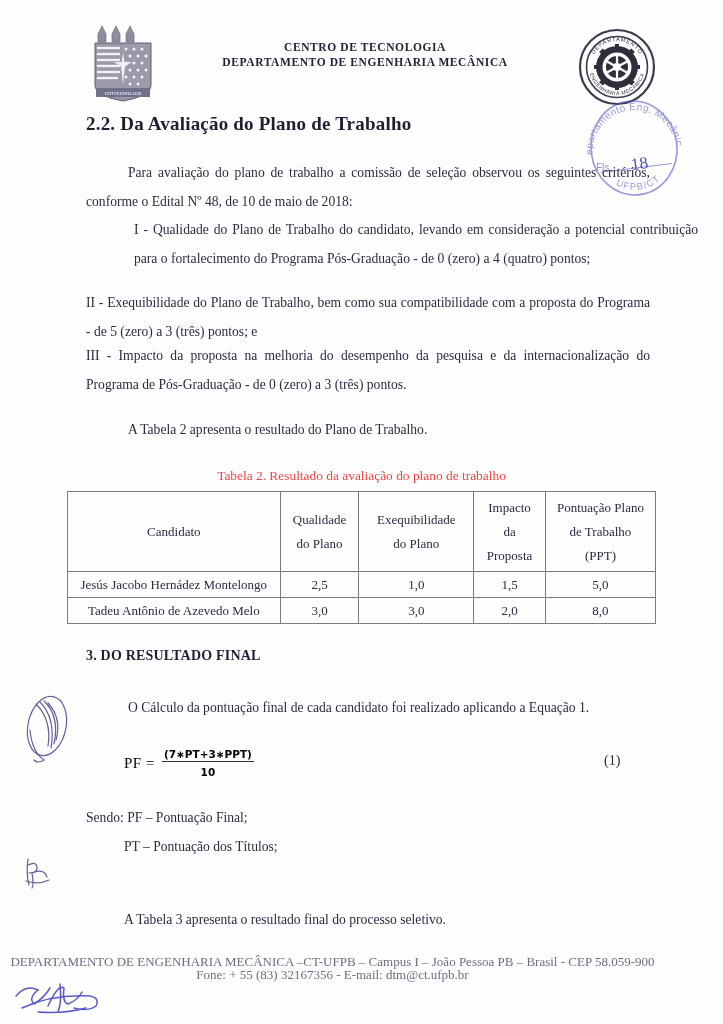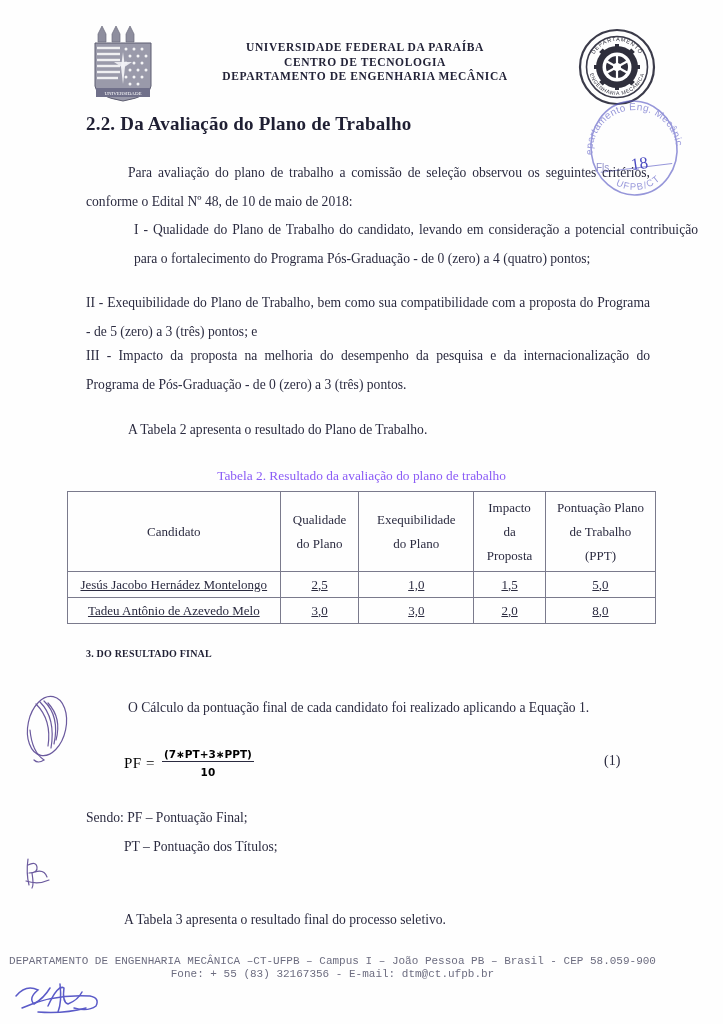--- a/index.html
+++ b/index.html
@@ -102,34 +102,34 @@
     color: #2b2b40;
   }
   .para.nojust { text-align: left; }
   .indent { display: inline-block; width: 42px; }
 
   .h3 {
     position: absolute;
     left: 86px;
     top: 648px;
     font-weight: bold;
-    font-size: 10px;
+    font-size: 14px;
     letter-spacing: .2px;
     color: #1f1f33;
   }
 
   
   .tbl-caption {
     position: absolute;
     left: 0;
     top: 468px;
     width: 723px;
     text-align: center;
     font-size: 13.4px;
-    color: #8b5cf6;
+    color: #ef4444;
   }
   table.result {
     position: absolute;
     left: 67px;
     top: 491px;
     width: 589px;
     border-collapse: collapse;
     font-size: 13px;
     color: #2b2b40;
   }
@@ -141,21 +141,20 @@
     padding: 0;
   }
   table.result thead th {
     height: 79px;
     line-height: 24px;
     vertical-align: middle;
   }
   table.result tbody td {
     height: 25px;
     vertical-align: middle;
-    text-decoration: underline;
   }
   .col-cand  { width: 225px; }
   .col-qual  { width: 80px; }
   .col-exeq  { width: 117px; }
   .col-imp   { width: 73px; }
   .col-ppt   { width: 114px; }
 
   
   .equation {
     position: absolute;
@@ -186,22 +185,22 @@
     color: #2b2b40;
   }
 
   
   .footer {
     position: absolute;
     left: 0;
     top: 955px;
     width: 665px;
     text-align: center;
-    font-family: Liberation Mono, monospace;
-    font-size: 11px;
+    font-family: Liberation Serif, serif;
+    font-size: 13px;
     line-height: 13px;
     color: #6d6d80;
   }
 
   
   .sig { position: absolute; pointer-events: none; }
   .sig-1 { left: 18px; top: 690px; width: 58px; height: 80px; }
   .sig-2 { left: 22px; top: 855px; width: 30px; height: 34px; }
   .sig-3 { left: 8px;  top: 978px; width: 100px; height: 42px; }
 </style>
@@ -246,21 +245,20 @@
         <circle cx="40" cy="62" r="1.5"></circle>
           <circle cx="48" cy="62" r="1.5"></circle>
       </g>
       <path d="M33 30 L35 45 L33 62 L31 45 Z" fill="#f2f2f6" opacity="0.95"></path>
       <path d="M24 40 L42 40 L33 46 Z" fill="#f2f2f6" opacity="0.9"></path>
       <rect x="6" y="66" width="54" height="9" fill="#70708a"></rect>
       <text x="33" y="73" font-size="5" fill="#ffffff" text-anchor="middle" font-family="Liberation Serif, serif">UNIVERSIDADE</text>
     </svg>
 
     <div class="header-titles">
-      <div>UNIVERSIDADE FEDERAL DA PARAÍBA</div>
       <div>CENTRO DE TECNOLOGIA</div>
       <div>DEPARTAMENTO DE ENGENHARIA MECÂNICA</div>
     </div>
 
     <svg class="dept-seal" viewBox="0 0 78 78">
       <defs>
         <path id="arcTop" d="M 13,39 A 26,26 0 0 1 65,39"></path>
         <path id="arcBot" d="M 11,39 A 28,28 0 0 0 67,39"></path>
       </defs>
       <circle cx="39" cy="39" r="37" fill="none" stroke="#3b3b4a" stroke-width="2.2"></circle>

